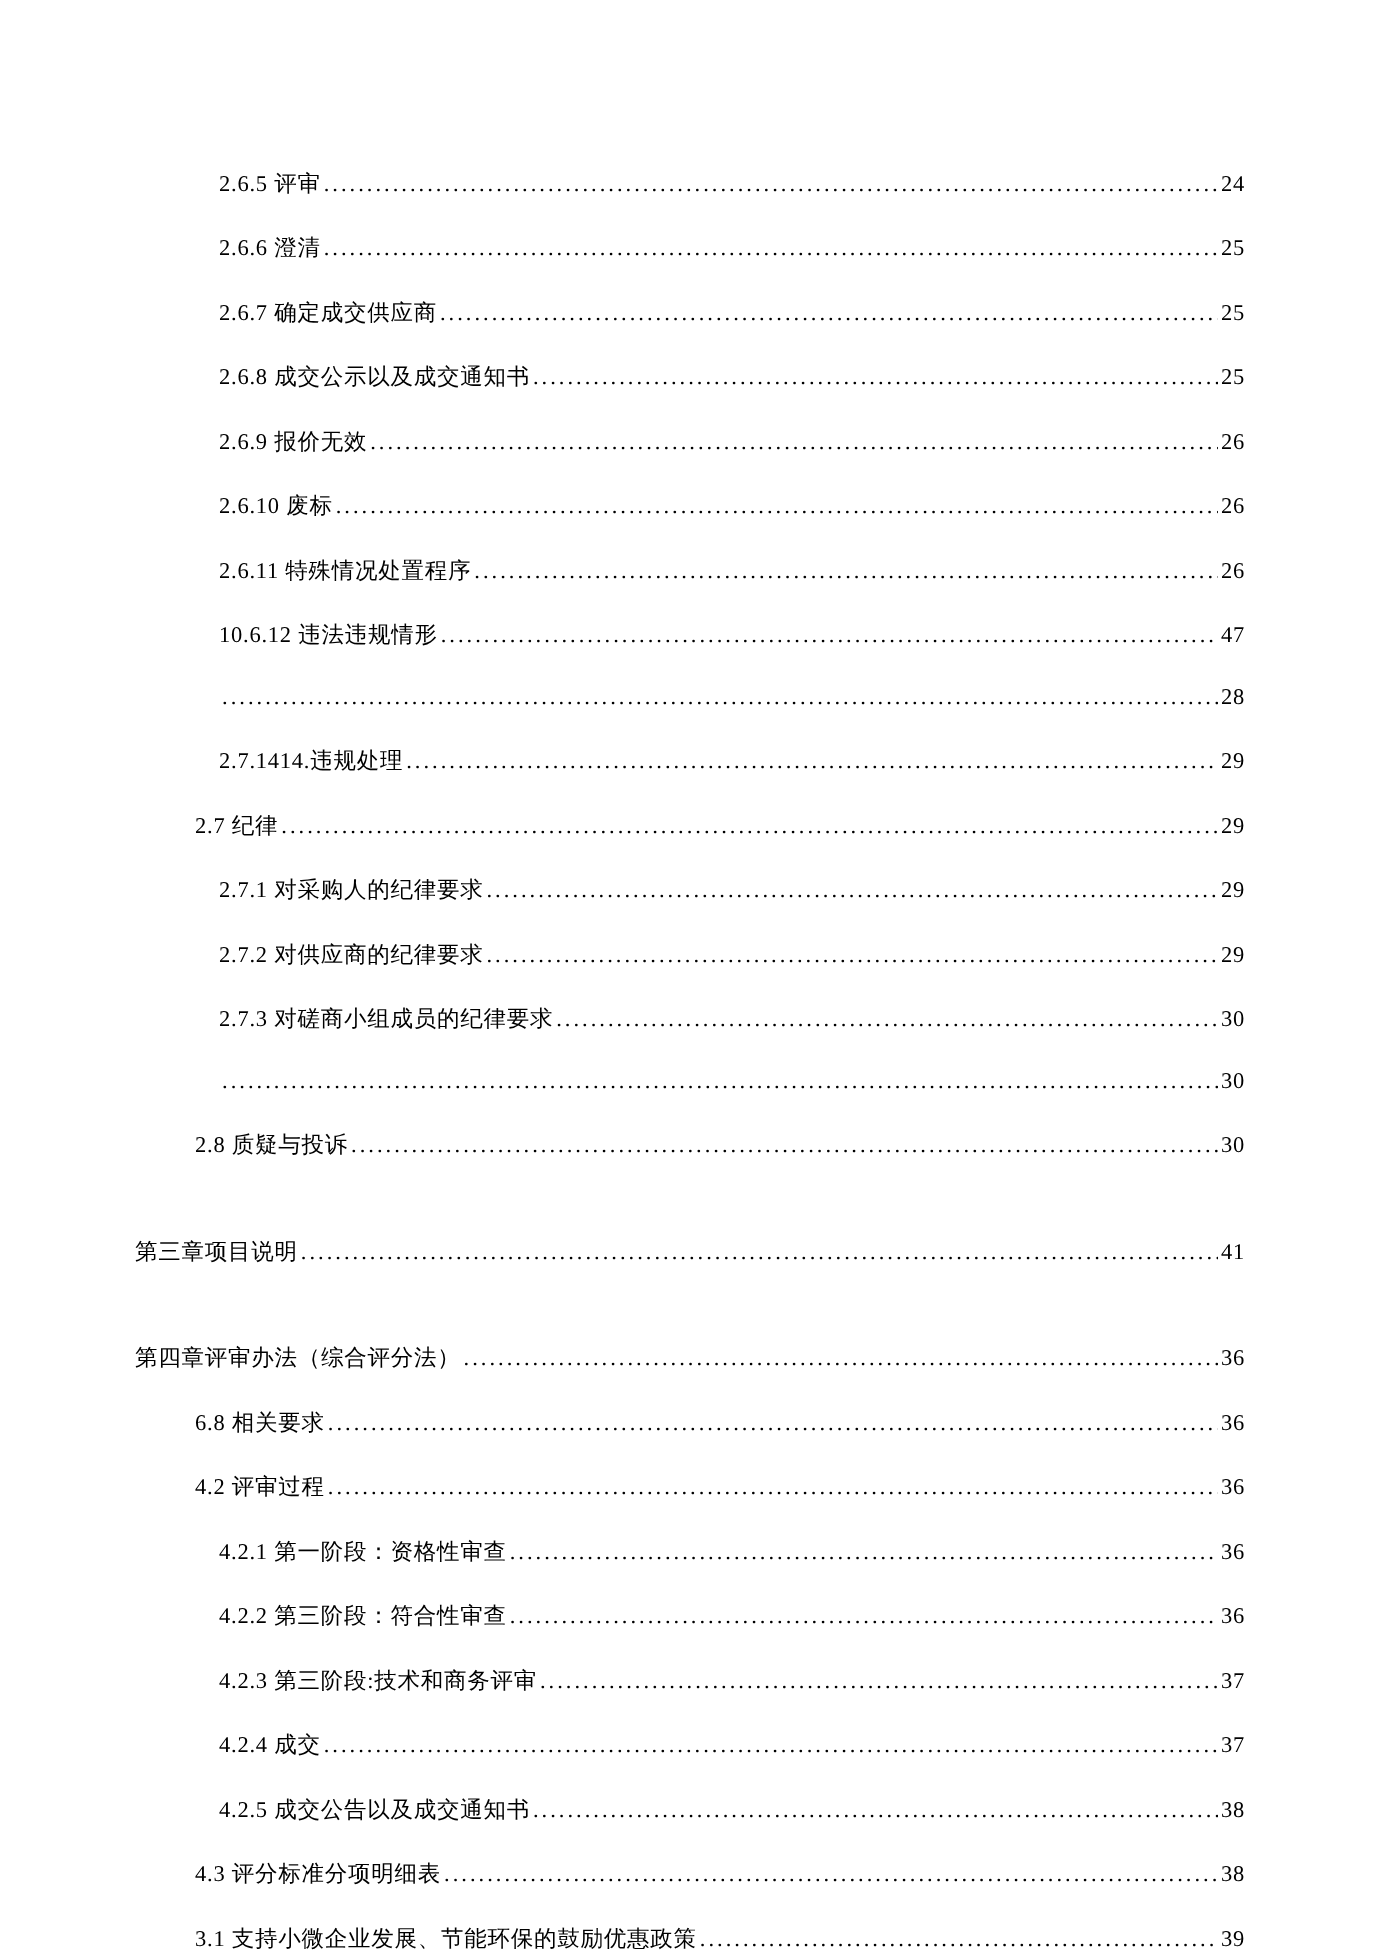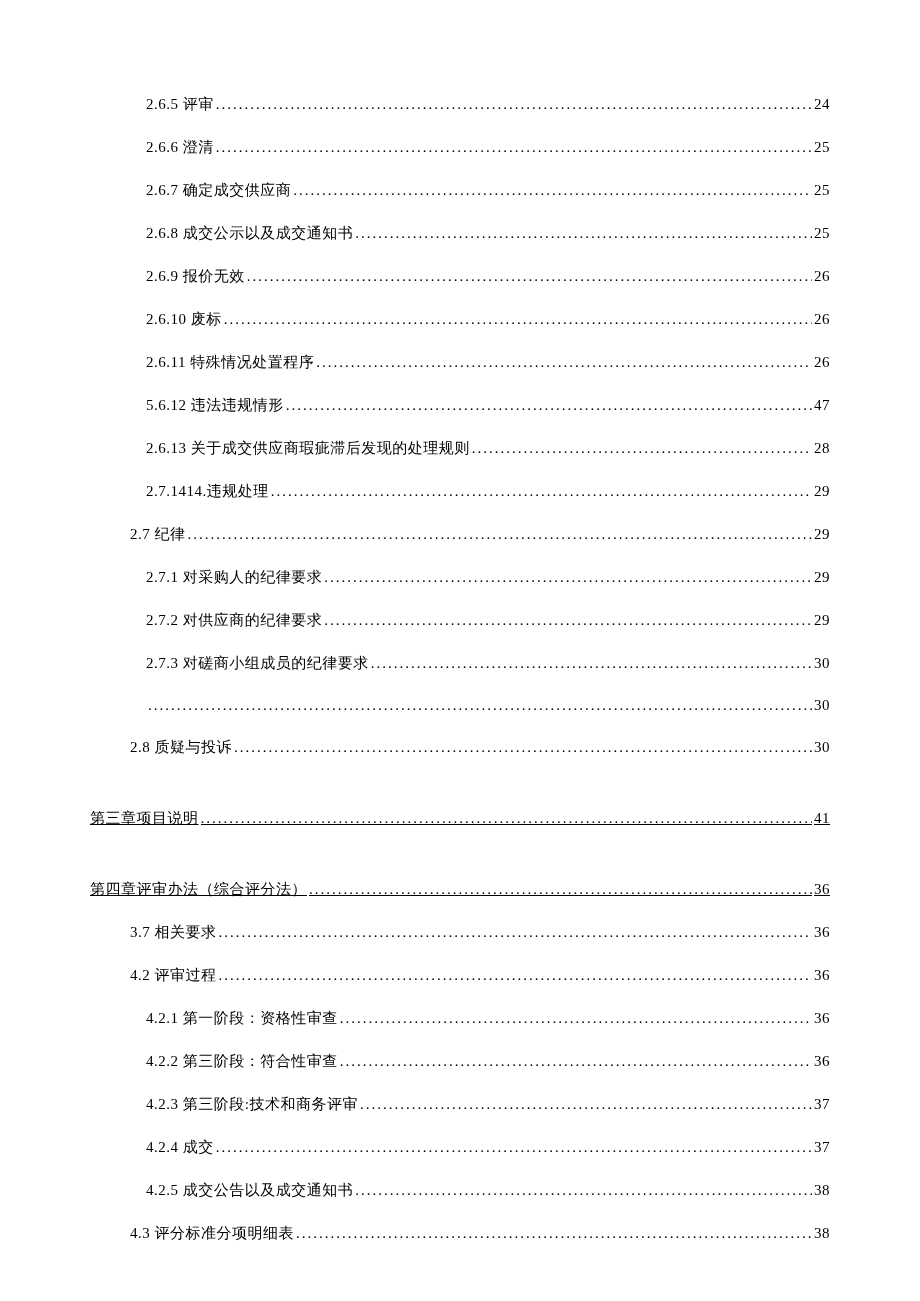--- a/index.html
+++ b/index.html
@@ -12,23 +12,23 @@
       color: #000;
       padding: 95px 90px 60px 90px;
     }
     .toc-line {
       display: flex;
       align-items: baseline;
       white-space: nowrap;
       margin-bottom: 24px;
       letter-spacing: 0.5px;
     }
-    .indent-0 { padding-left: 0; text-decoration: underline; }
+    .indent-0 { padding-left: 0; }
     .indent-1 { padding-left: 40px; }
-    .indent-2 { padding-left: 56px; }
+    .indent-2 { padding-left: 56px; margin-top: 18px; }
     .label { flex: 0 0 auto; }
     .dots {
       flex: 1 1 auto;
       overflow: hidden;
       letter-spacing: 2px;
       margin: 0 2px;
     }
     .dots::after {
       content: "............................................................................................................................................................................................";
     }
@@ -69,26 +69,25 @@
       <span class="label">2.6.10 废标 </span>
       <span class="dots"></span>
       <span class="pg">26</span>
     </div>
     <div class="toc-line indent-2">
       <span class="label">2.6.11 特殊情况处置程序 </span>
       <span class="dots"></span>
       <span class="pg">26</span>
     </div>
     <div class="toc-line indent-2">
-      <span class="label">5.6.12 违法违规情形 </span>
+      <span class="label">10.6.12 违法违规情形 </span>
       <span class="dots"></span>
       <span class="pg">47</span>
     </div>
     <div class="toc-line indent-2">
-      <span class="label">2.6.13 关于成交供应商瑕疵滞后发现的处理规则 </span>
       <span class="dots"></span>
       <span class="pg">28</span>
     </div>
     <div class="toc-line indent-2">
       <span class="label">2.7.1414.违规处理</span>
       <span class="dots"></span>
       <span class="pg">29</span>
     </div>
     <div class="toc-line indent-1">
       <span class="label">2.7 纪律</span>
@@ -125,21 +124,21 @@
       <span class="dots"></span>
       <span class="pg">41</span>
     </div>
     <div class="gap"></div>
     <div class="toc-line indent-0">
       <span class="label">第四章评审办法（综合评分法）</span>
       <span class="dots"></span>
       <span class="pg">36</span>
     </div>
     <div class="toc-line indent-1">
-      <span class="label">3.7 相关要求</span>
+      <span class="label">6.8 相关要求</span>
       <span class="dots"></span>
       <span class="pg">36</span>
     </div>
     <div class="toc-line indent-1">
       <span class="label">4.2 评审过程</span>
       <span class="dots"></span>
       <span class="pg">36</span>
     </div>
     <div class="toc-line indent-2">
       <span class="label">4.2.1 第一阶段：资格性审查 </span>
@@ -164,13 +163,18 @@
     <div class="toc-line indent-2">
       <span class="label">4.2.5 成交公告以及成交通知书 </span>
       <span class="dots"></span>
       <span class="pg">38</span>
     </div>
     <div class="toc-line indent-1">
       <span class="label">4.3 评分标准分项明细表</span>
       <span class="dots"></span>
       <span class="pg">38</span>
     </div>
+    <div class="toc-line indent-1">
+      <span class="label">3.1 支持小微企业发展、节能环保的鼓励优惠政策</span>
+      <span class="dots"></span>
+      <span class="pg">39</span>
+    </div>
   </div>
 
 </body></html>

